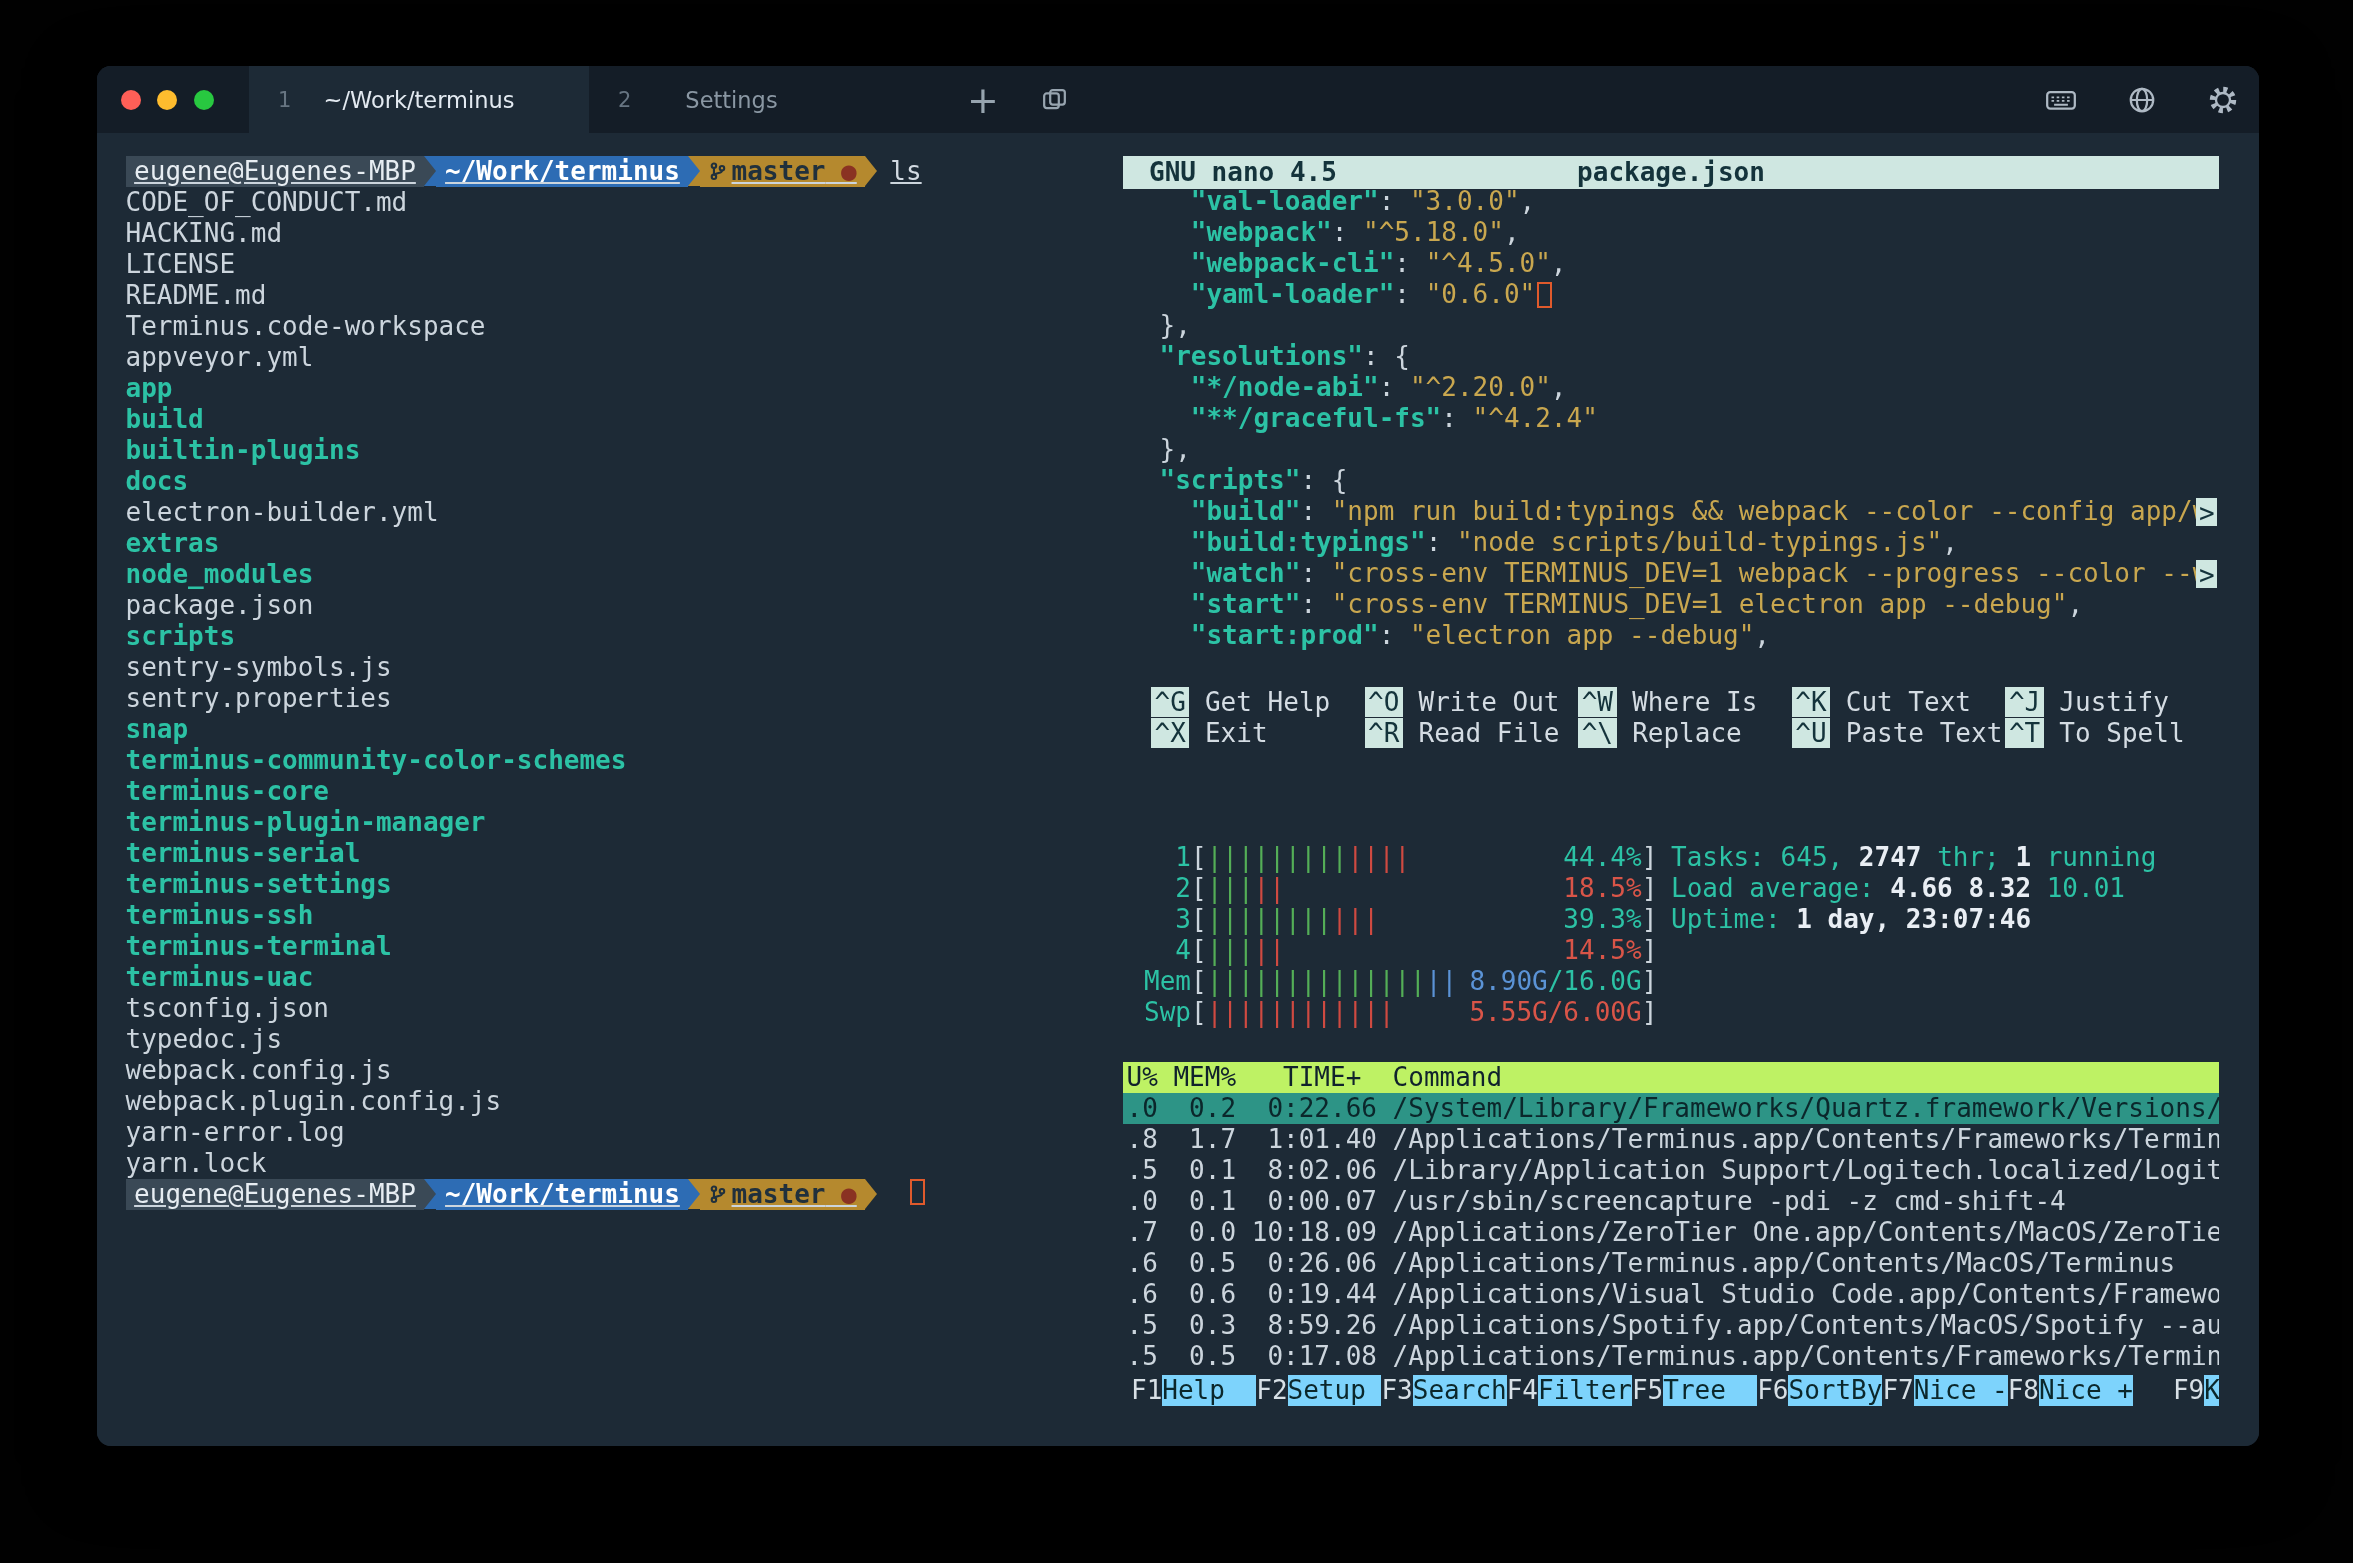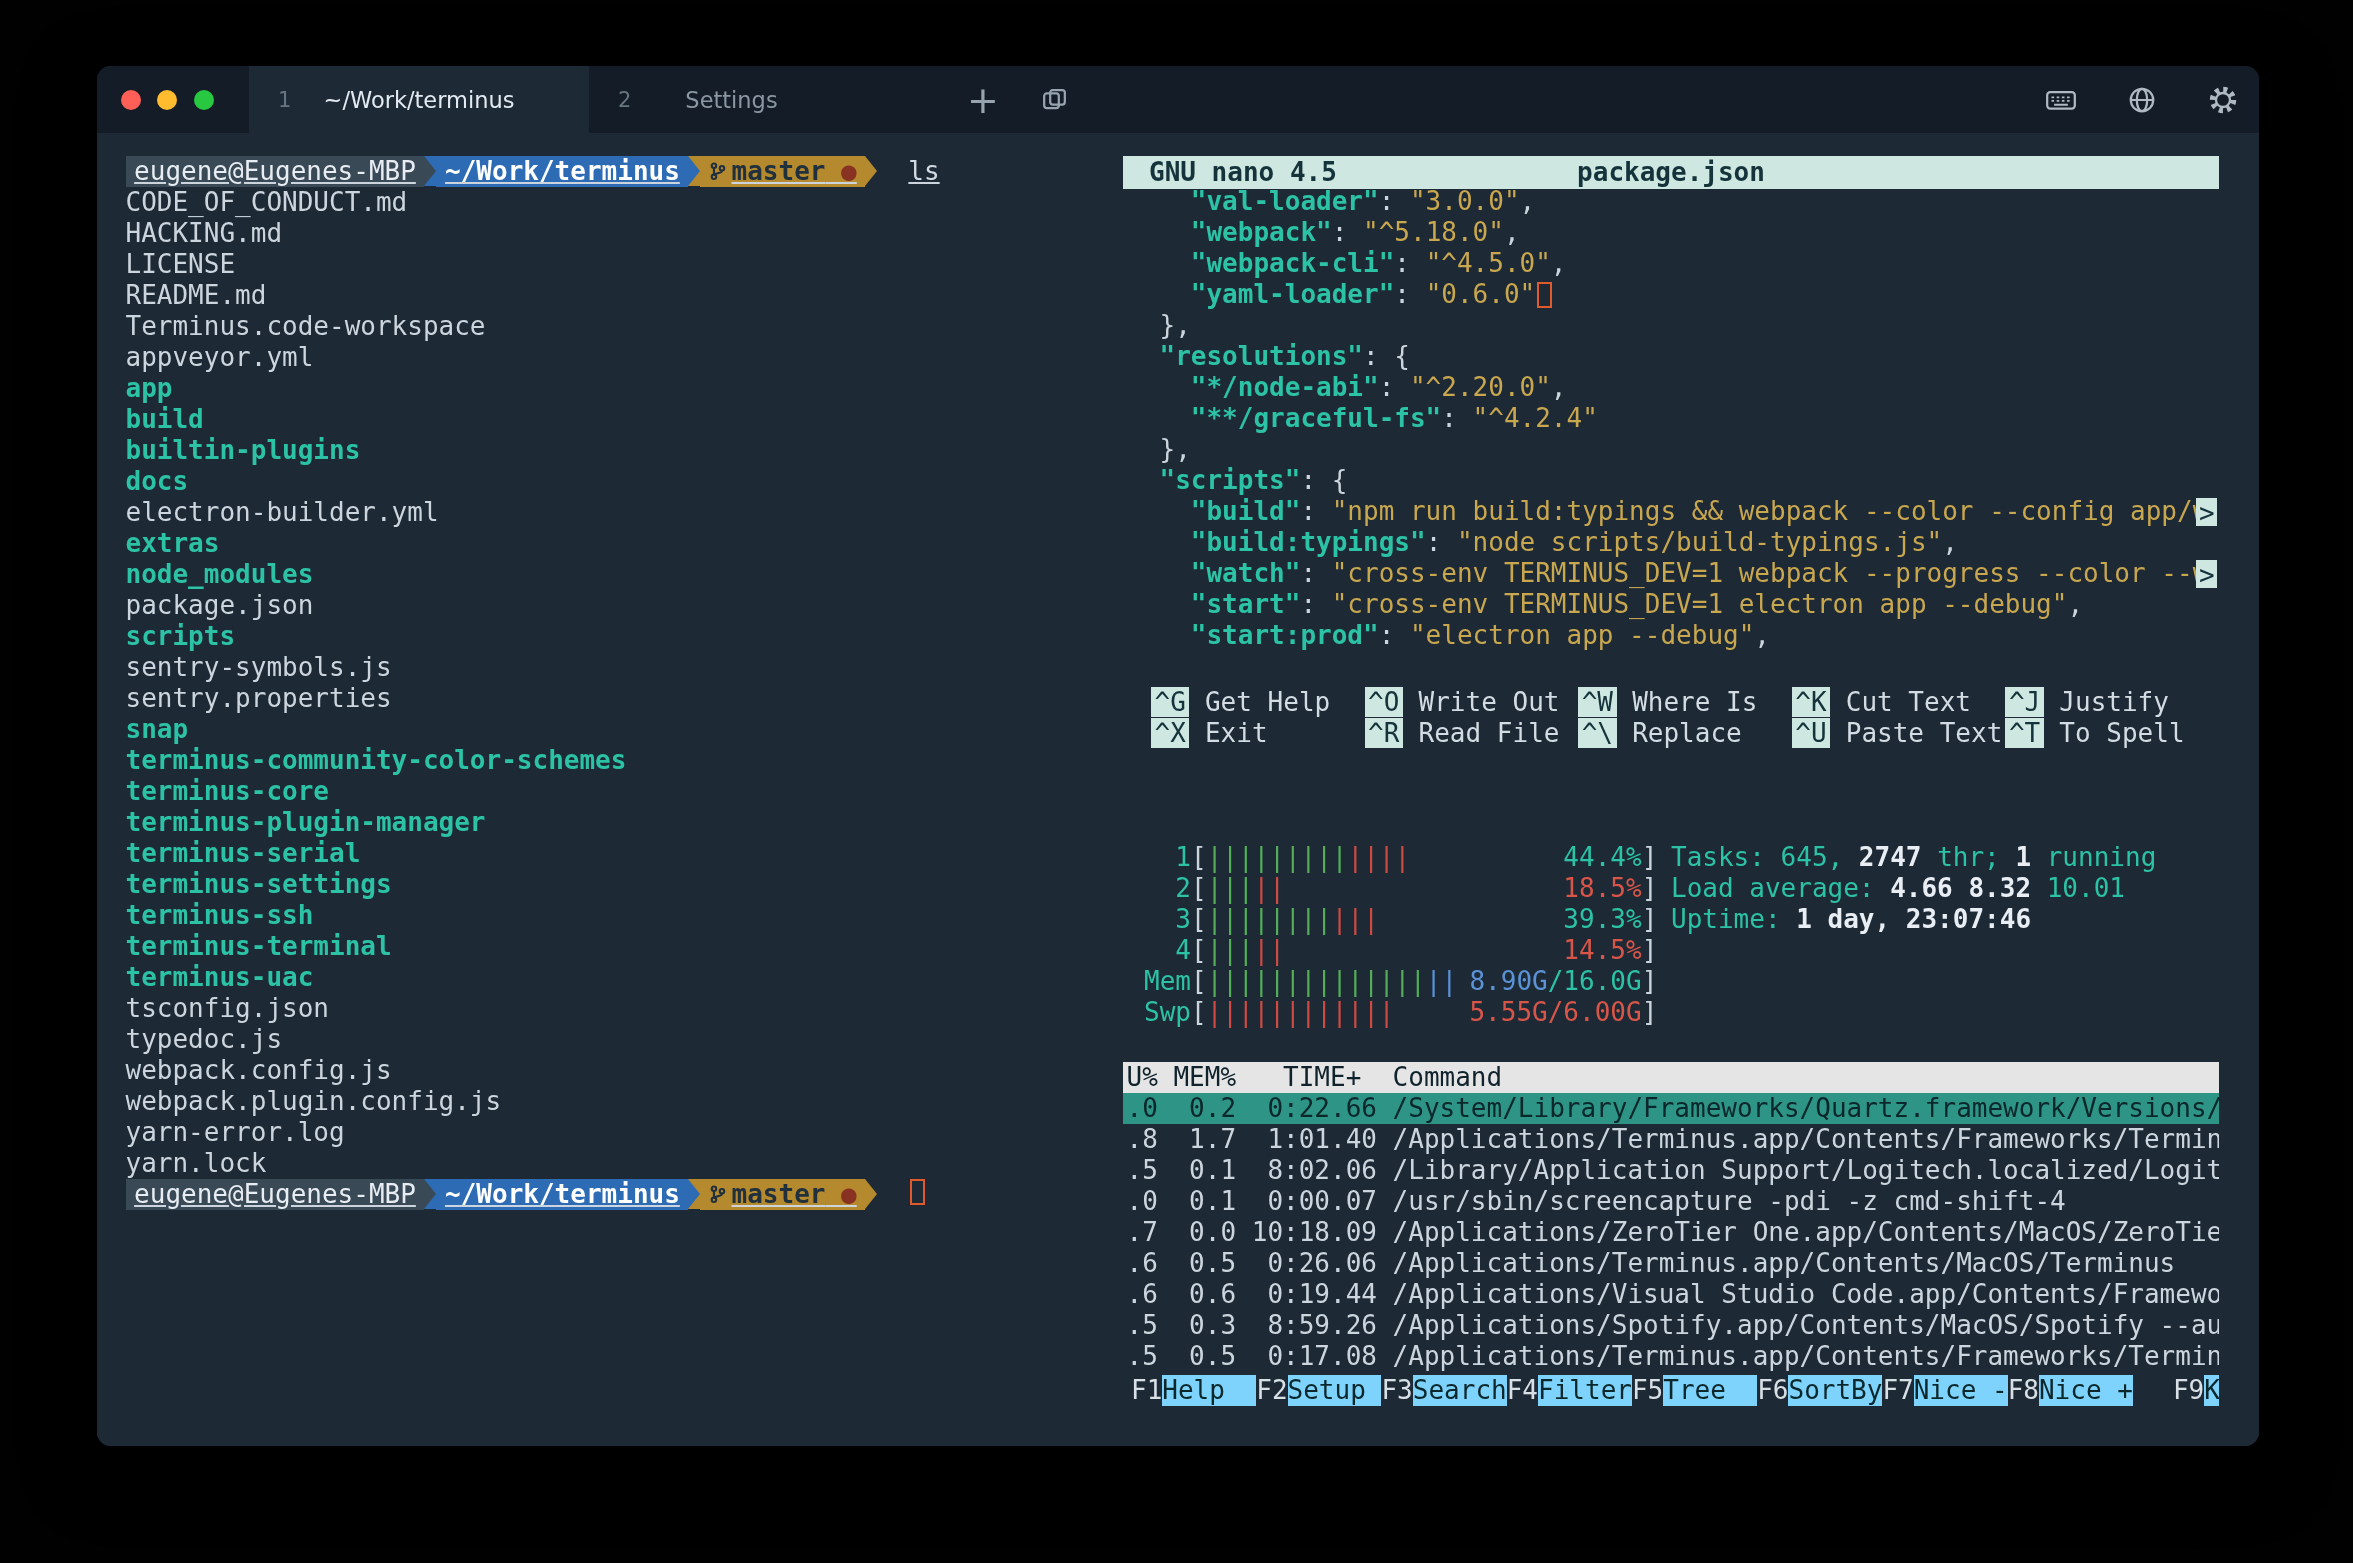--- a/index.html
+++ b/index.html
@@ -46,21 +46,21 @@
   .c-g{color:#54ae57;}
   .c-r{color:#cf4a41;}
   .c-bl{color:#5b93d6;}
   .dir{color:#2cc2a5;font-weight:bold;}
 
   
   .prompt-line{display:flex;align-items:flex-start;text-decoration:underline;}
   .pl-seg{display:inline-flex;align-items:center;height:31px;padding:0 8.6px;}
   .pl-arrow{width:0;height:0;border-top:15.6px solid transparent;border-bottom:15.6px solid transparent;border-left:12px solid transparent;}
   .branch-ic{display:inline-flex;margin-right:5.2px;}
-  .cmd{margin-left:31px;color:#d2dae2;}
+  .cmd{margin-left:13px;color:#d2dae2;}
   .hollow-cursor{display:inline-block;width:14.7px;height:26px;border:2.6px solid #e05a2c;margin-left:33px;}
 
   
   .nano-bar{position:absolute;top:23px;left:0;width:100%;height:33px;background:#cfe7e1;color:#14333b;
             font-weight:bold;display:flex;align-items:center;padding-left:26px;}
   .nano-file{position:absolute;left:50%;transform:translateX(-50%);}
   #nano-lines{position:absolute;top:53px;left:0;width:100%;}
   .nano-line{padding-left:5.2px;overflow:hidden;}
   .nano-cursor{display:inline-block;width:14.7px;height:26px;border:2.6px solid #e05a2c;vertical-align:-5.2px;margin-left:1.7px;}
   .cont-mark{position:absolute;right:1.7px;top:1.7px;background:#cfe7e1;color:#14333b;padding:0 2.6px;height:28px;}
@@ -69,21 +69,21 @@
   .sc-item{display:inline-block;width:219px;white-space:pre;}
   .sc-key{background:#cfe7e1;color:#14333b;padding:0 3.5px;}
   .sc-label{color:#d4dce3;}
 
   
   #htop-meters{position:absolute;top:709px;left:21px;}
   .meter-body{display:inline-block;width:435px;position:relative;vertical-align:top;}
   .meter-val{position:absolute;right:0;top:0;}
   #htop-info{position:absolute;top:709px;left:548px;}
   #htop-table{position:absolute;top:929px;left:0;width:100%;}
-  .htop-header{background:#e5e5e5;color:#10222c;padding-left:3.5px;overflow:hidden;}
+  .htop-header{background:#bef264;color:#10222c;padding-left:3.5px;overflow:hidden;}
   .proc-row{color:#ccd5dd;padding-left:3.5px;overflow:hidden;}
   .proc-row.selected{background:#2d9486;color:#0b272b;}
   #htop-fkeys{position:absolute;top:1242px;left:8px;width:100%;display:flex;overflow:hidden;}
   .fkey-item{display:flex;}
   .fkey-item:last-child{flex:1;padding-left:40px;}
   .fkey-item:last-child .fkey-bg{flex:1;}
   .fkey-key{color:#d8e0e6;white-space:pre;}
   .fkey-bg{background:#7dd3fc;color:#0b272b;white-space:pre;}
 </style>
 </head>

